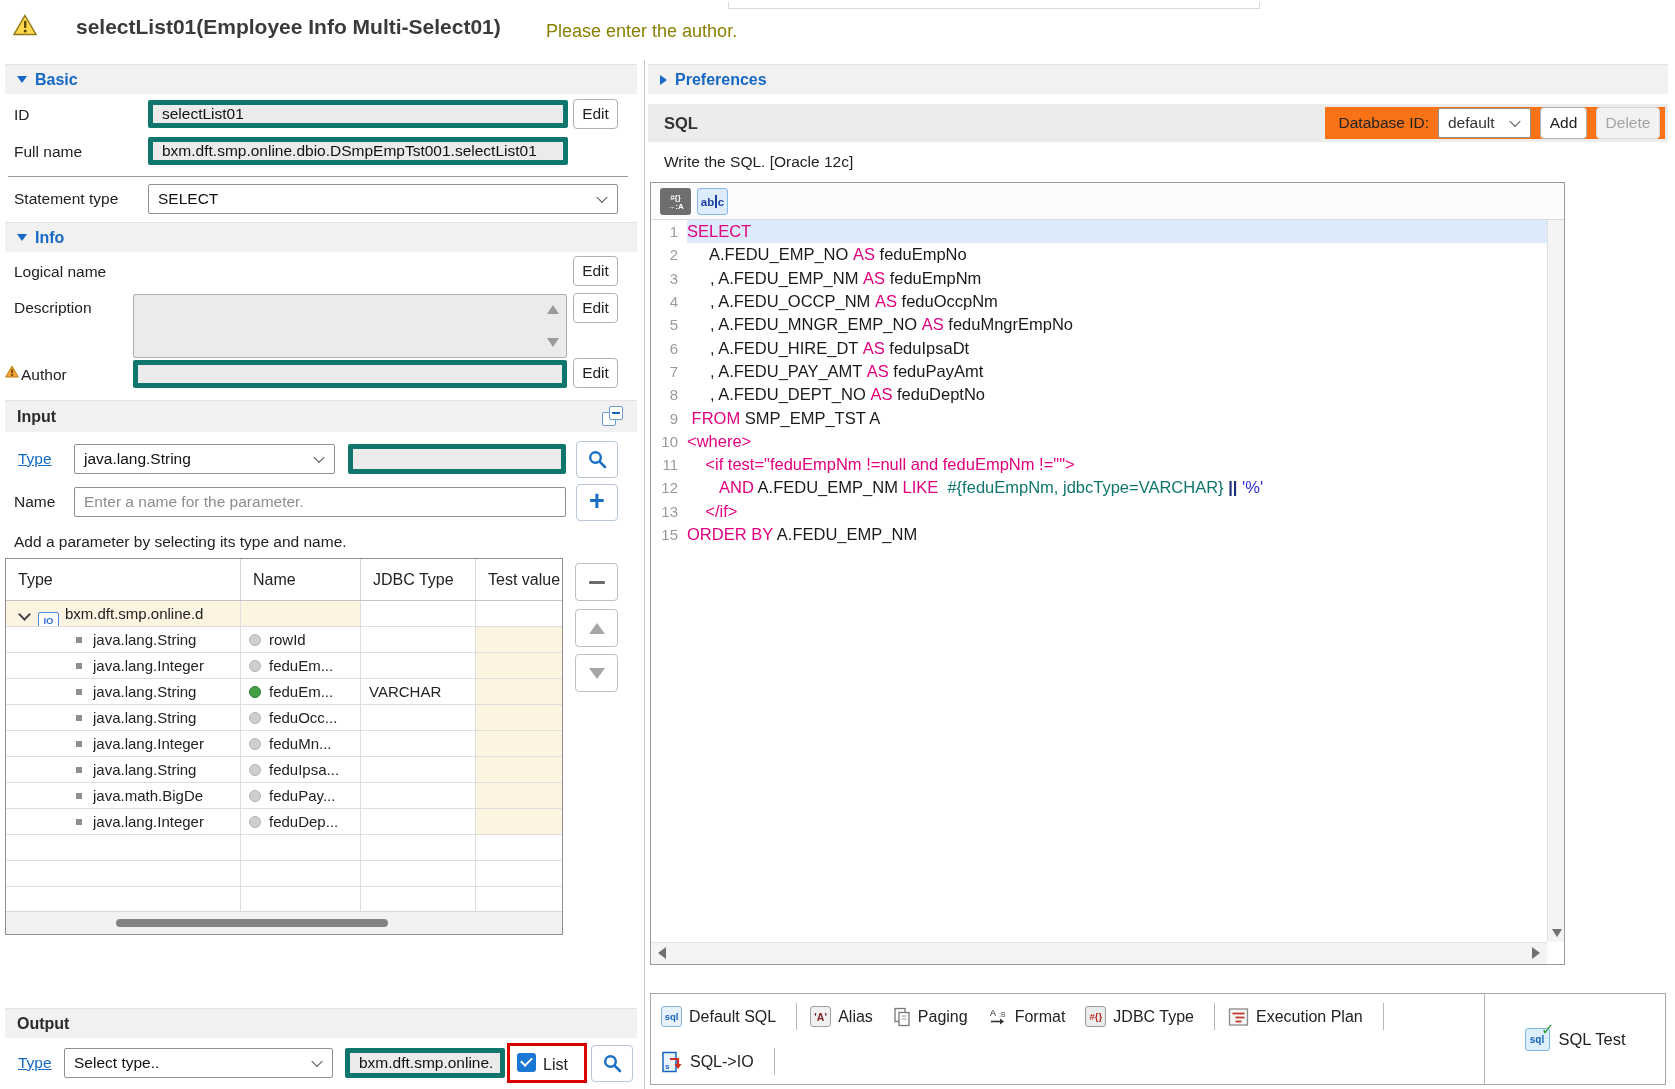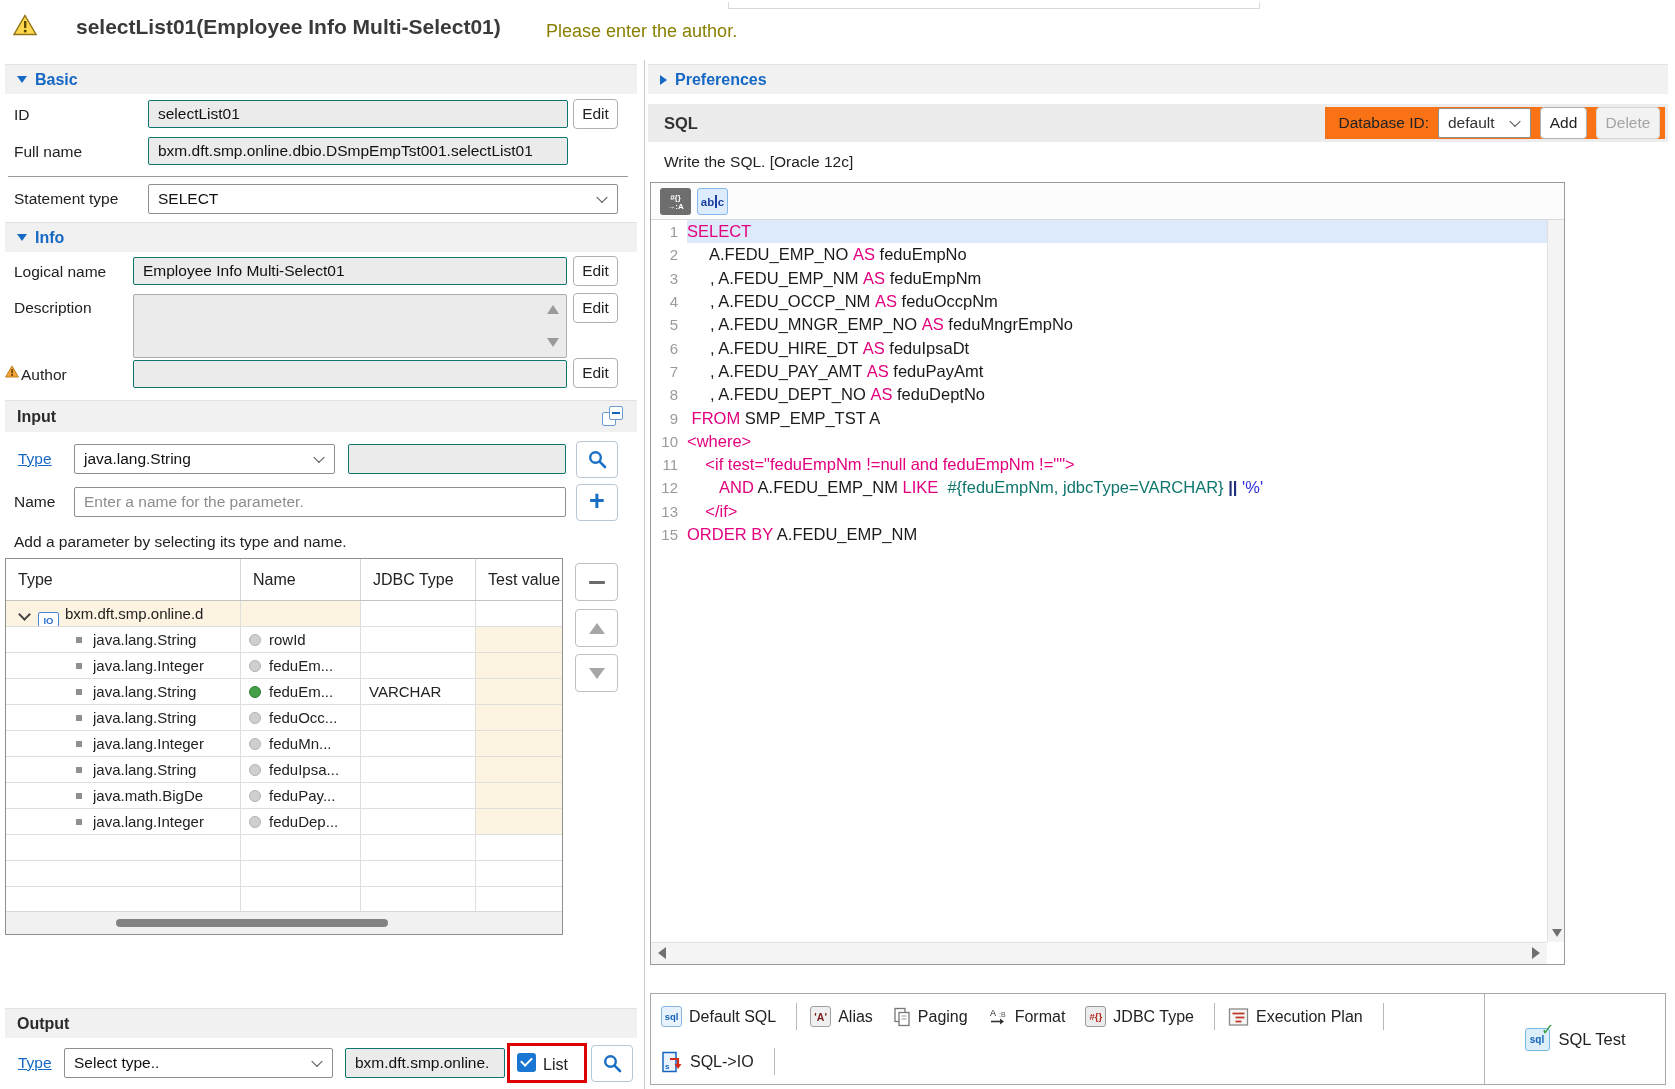--- a/index.html
+++ b/index.html
@@ -23,21 +23,21 @@
   .sec-bar { position:absolute; left:5px; right:5px; height:30px; background:#f1f1f1;
              border-top:1px solid #e2e2e2; display:flex; align-items:center; padding-left:12px; }
   .sec-bar.plain-title { font-weight:bold; font-size:16px; color:#2b2b2b; }
   .sec-blue { color:#1568c4; font-weight:bold; font-size:16px; }
   .tri-down { width:0; height:0; border-left:5px solid transparent; border-right:5px solid transparent;
               border-top:7px solid #1568c4; margin-right:8px; }
   .tri-right{ width:0; height:0; border-top:5px solid transparent; border-bottom:5px solid transparent;
               border-left:7px solid #1568c4; margin-right:8px; }
 
   .flabel { position:absolute; font-size:15.5px; color:#222; }
-  .ro-input { position:absolute; background:#ebebeb; border:1px solid #0f766e; border-radius:2px;
+  .ro-input { position:absolute; background:#ebebeb; border:5px solid #0f766e; border-radius:2px;
               font-size:15.5px; color:#111; display:flex; align-items:center; padding:0 9px; overflow:hidden; white-space:nowrap; }
   .w-select { position:absolute; background:#fff; border:1px solid #8f8f8f; border-radius:2px;
               font-size:15.5px; color:#111; display:flex; align-items:center; padding:0 26px 0 9px; cursor:default; }
   .sel-chev { position:absolute; right:11px; top:50%; width:8px; height:8px;
               border-right:1.7px solid #555; border-bottom:1.7px solid #555;
               transform:translateY(-70%) rotate(45deg); }
   .btn { background:#fff; border:1px solid #b0b0b0; border-radius:4px; font-size:15.5px; color:#222;
          display:flex; align-items:center; justify-content:center; font-family:inherit; }
   .sep-line { position:absolute; height:1px; background:#9a9a9a; }
 
@@ -205,21 +205,20 @@
     <span>SELECT</span>
     <span class="sel-chev"></span>
   </div>
 
   <div class="sec-bar" style="top:162px;">
     <span class="tri-down"></span>
     <span class="sec-blue">Info</span>
   </div>
 
   <div class="flabel" style="left:14px; top:203px;">Logical name</div>
-  <div class="ro-input" style="left:133px; top:197px; width:434px; height:28px;">Employee Info Multi-Select01</div>
   <button class="btn abs" style="left:573px; top:196px; width:45px; height:30px;">Edit</button>
 
   <div class="flabel" style="left:14px; top:239px;">Description</div>
   <div class="desc-box" style="left:133px; top:234px; width:434px; height:64px;">
     <span></span>
     <span class="desc-arrow up"></span>
     <span class="desc-arrow down"></span>
   </div>
   <button class="btn abs" style="left:573px; top:233px; width:45px; height:30px;">Edit</button>
 

